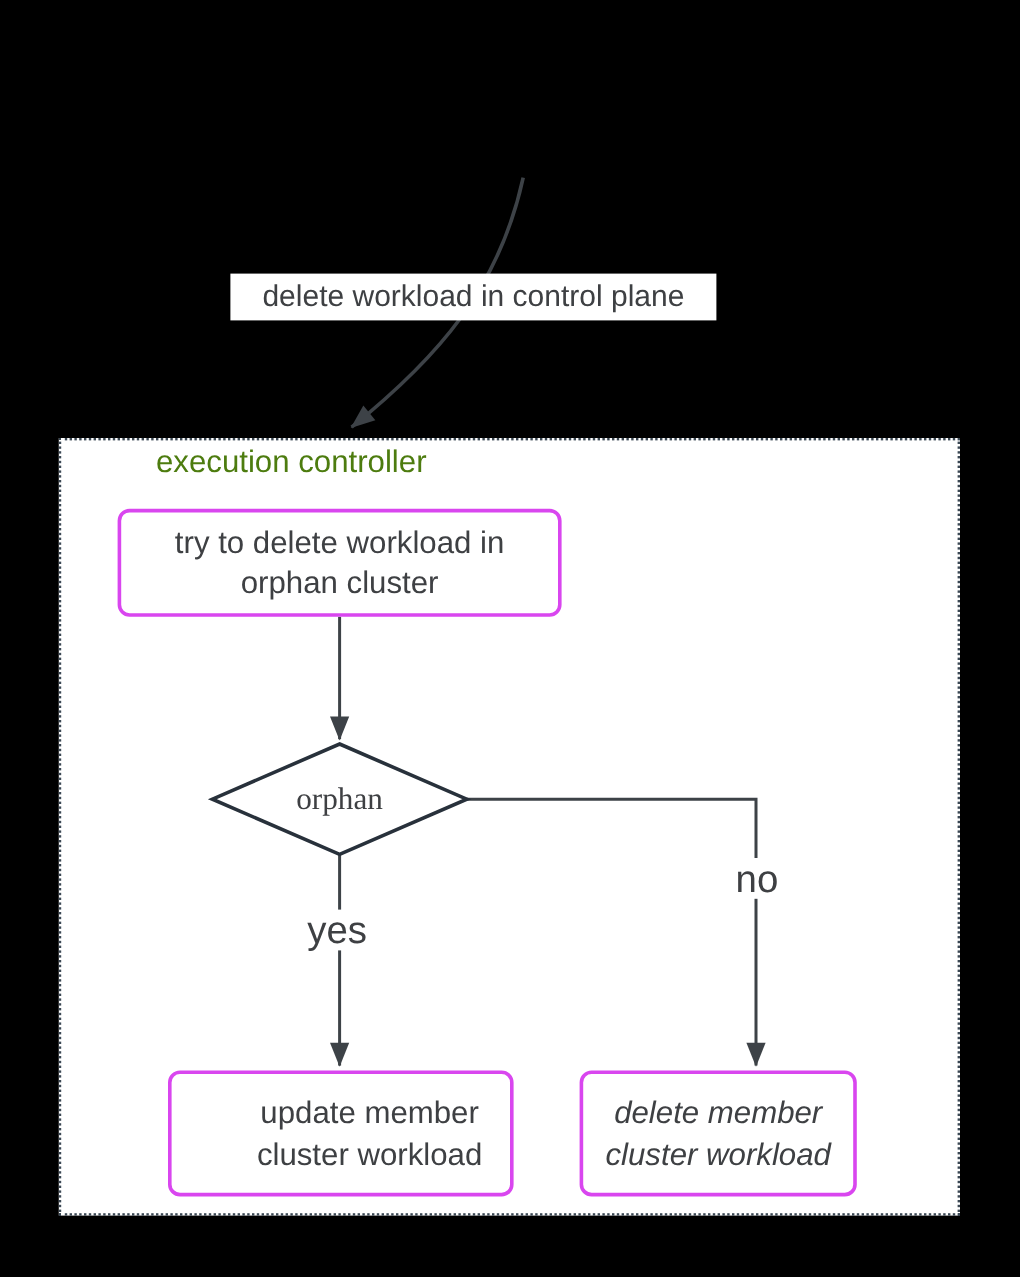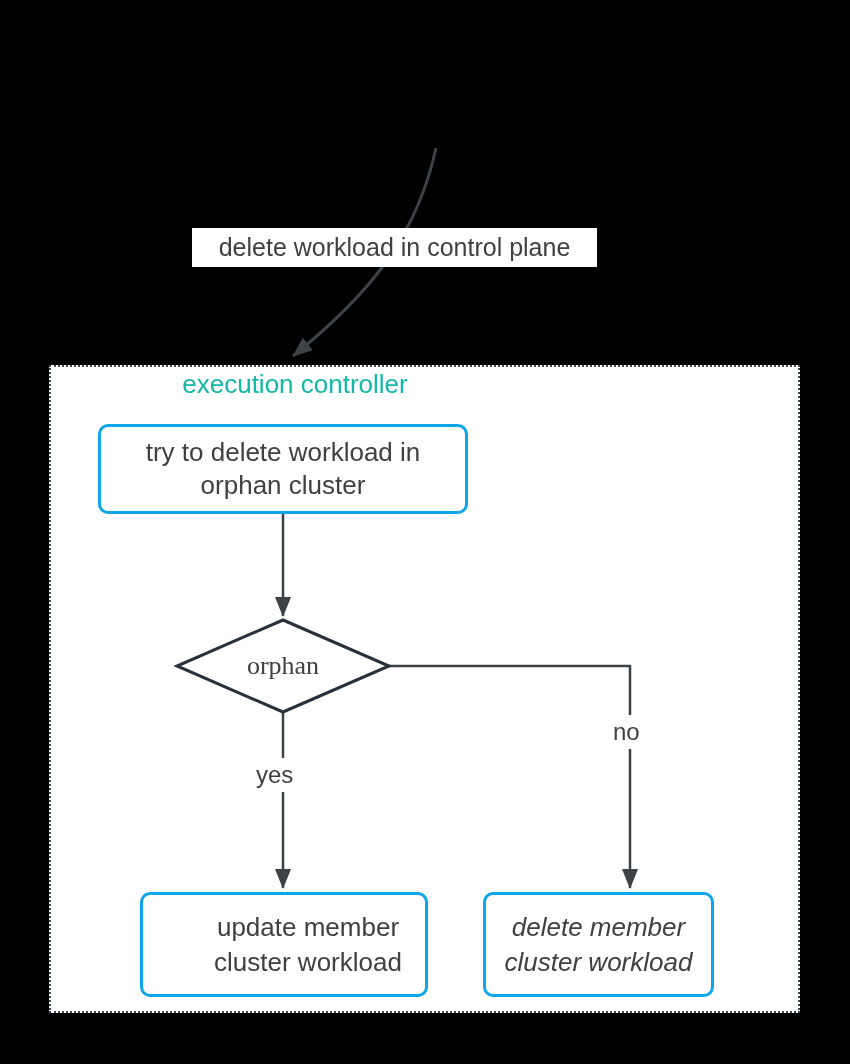--- a/index.html
+++ b/index.html
@@ -24,37 +24,36 @@
     height: 648px;
     box-sizing: border-box;
     background: #ffffff;
     border: 2px dotted #3b4854;
   }
   .panel-title {
     position: absolute;
     left: 130px;
     top: 369px;
     width: 330px;
-    text-align: center;
     font-size: 26px;
-    color: #14b8a6;
+    color: #4d7c0f;
     z-index: 4;
   }
   svg.wires {
     position: absolute;
     left: 0;
     top: 0;
     z-index: 2;
   }
   
   .node {
     position: absolute;
     box-sizing: border-box;
     background: #ffffff;
-    border: 3px solid #0ea5e9;
+    border: 3px solid #d946ef;
     border-radius: 10px;
     display: flex;
     flex-direction: column;
     align-items: center;
     justify-content: center;
     text-align: center;
     font-size: 26px;
     line-height: 33px;
     color: #3e4043;
     z-index: 3;
@@ -89,21 +88,21 @@
     line-height: 39px;
     text-align: center;
     white-space: nowrap;
     z-index: 5;
   }
   
   .edge-label {
     position: absolute;
     background: #ffffff;
     color: #3e4043;
-    font-size: 24px;
+    font-size: 32px;
     line-height: 30px;
     padding: 2px 9px;
     z-index: 4;
   }
   .edge-label.yes { left: 247px; top: 758px; }
   .edge-label.no  { left: 604px; top: 715px; }
 </style>
 </head>
 <body>
 

